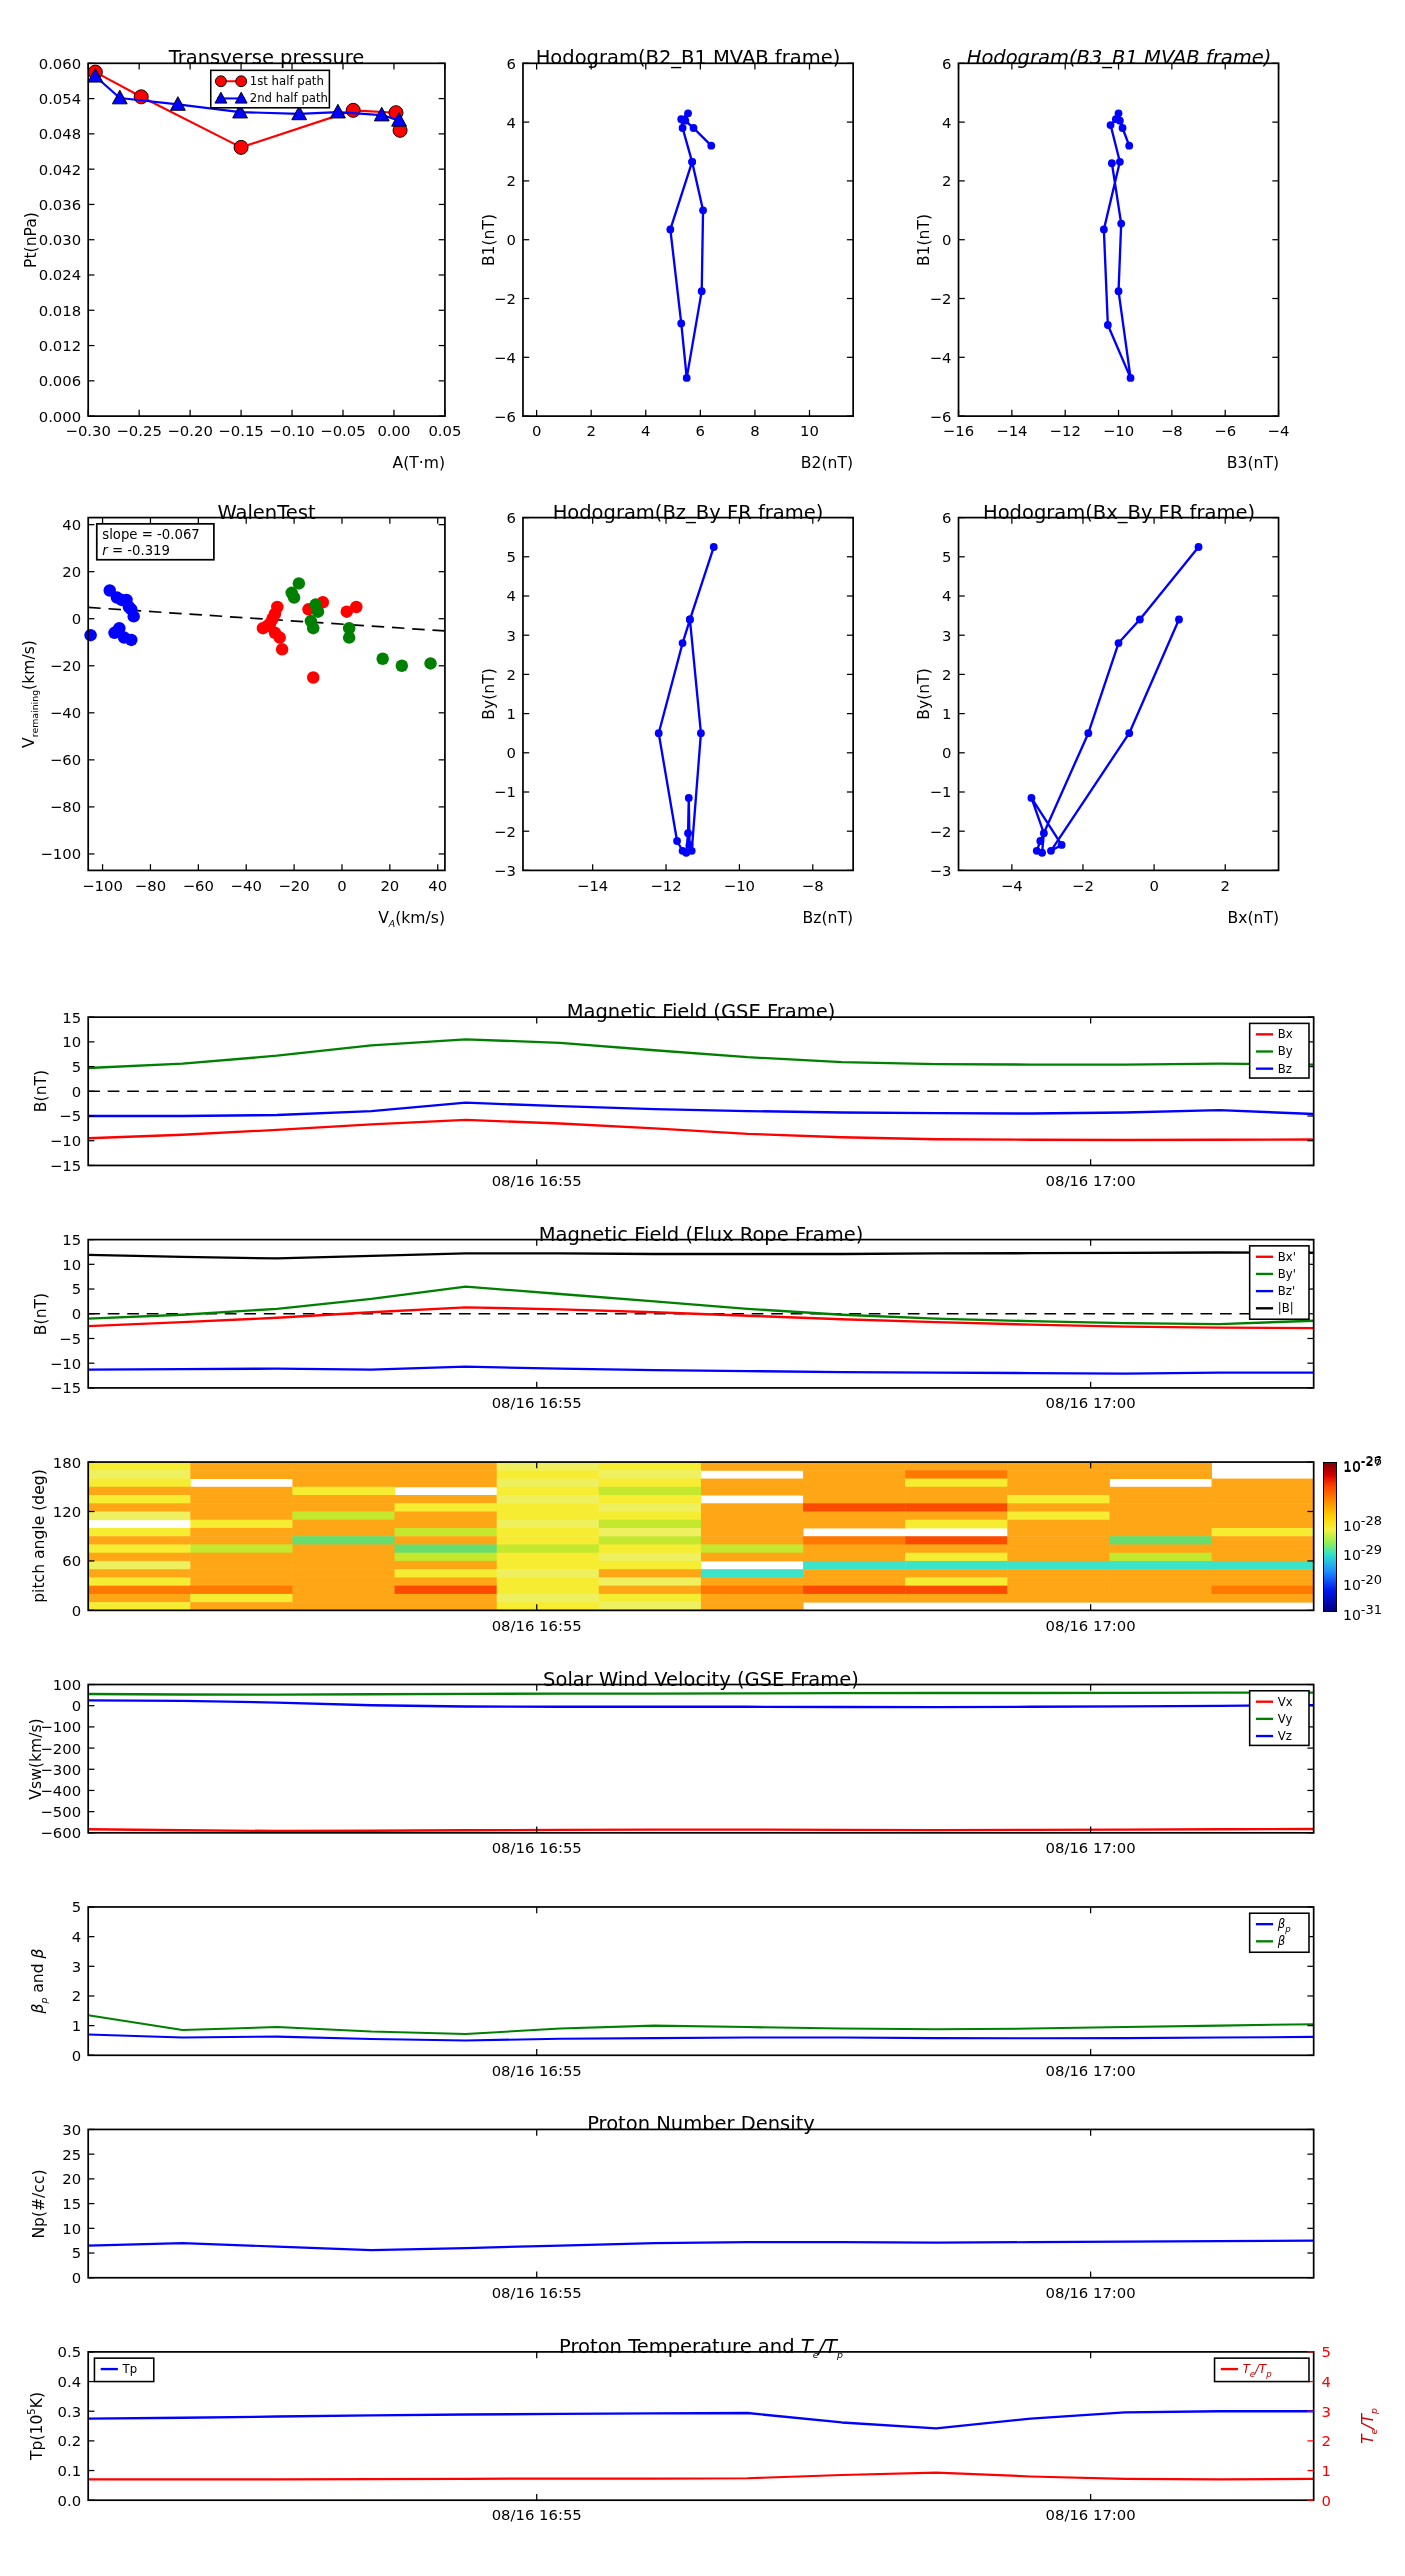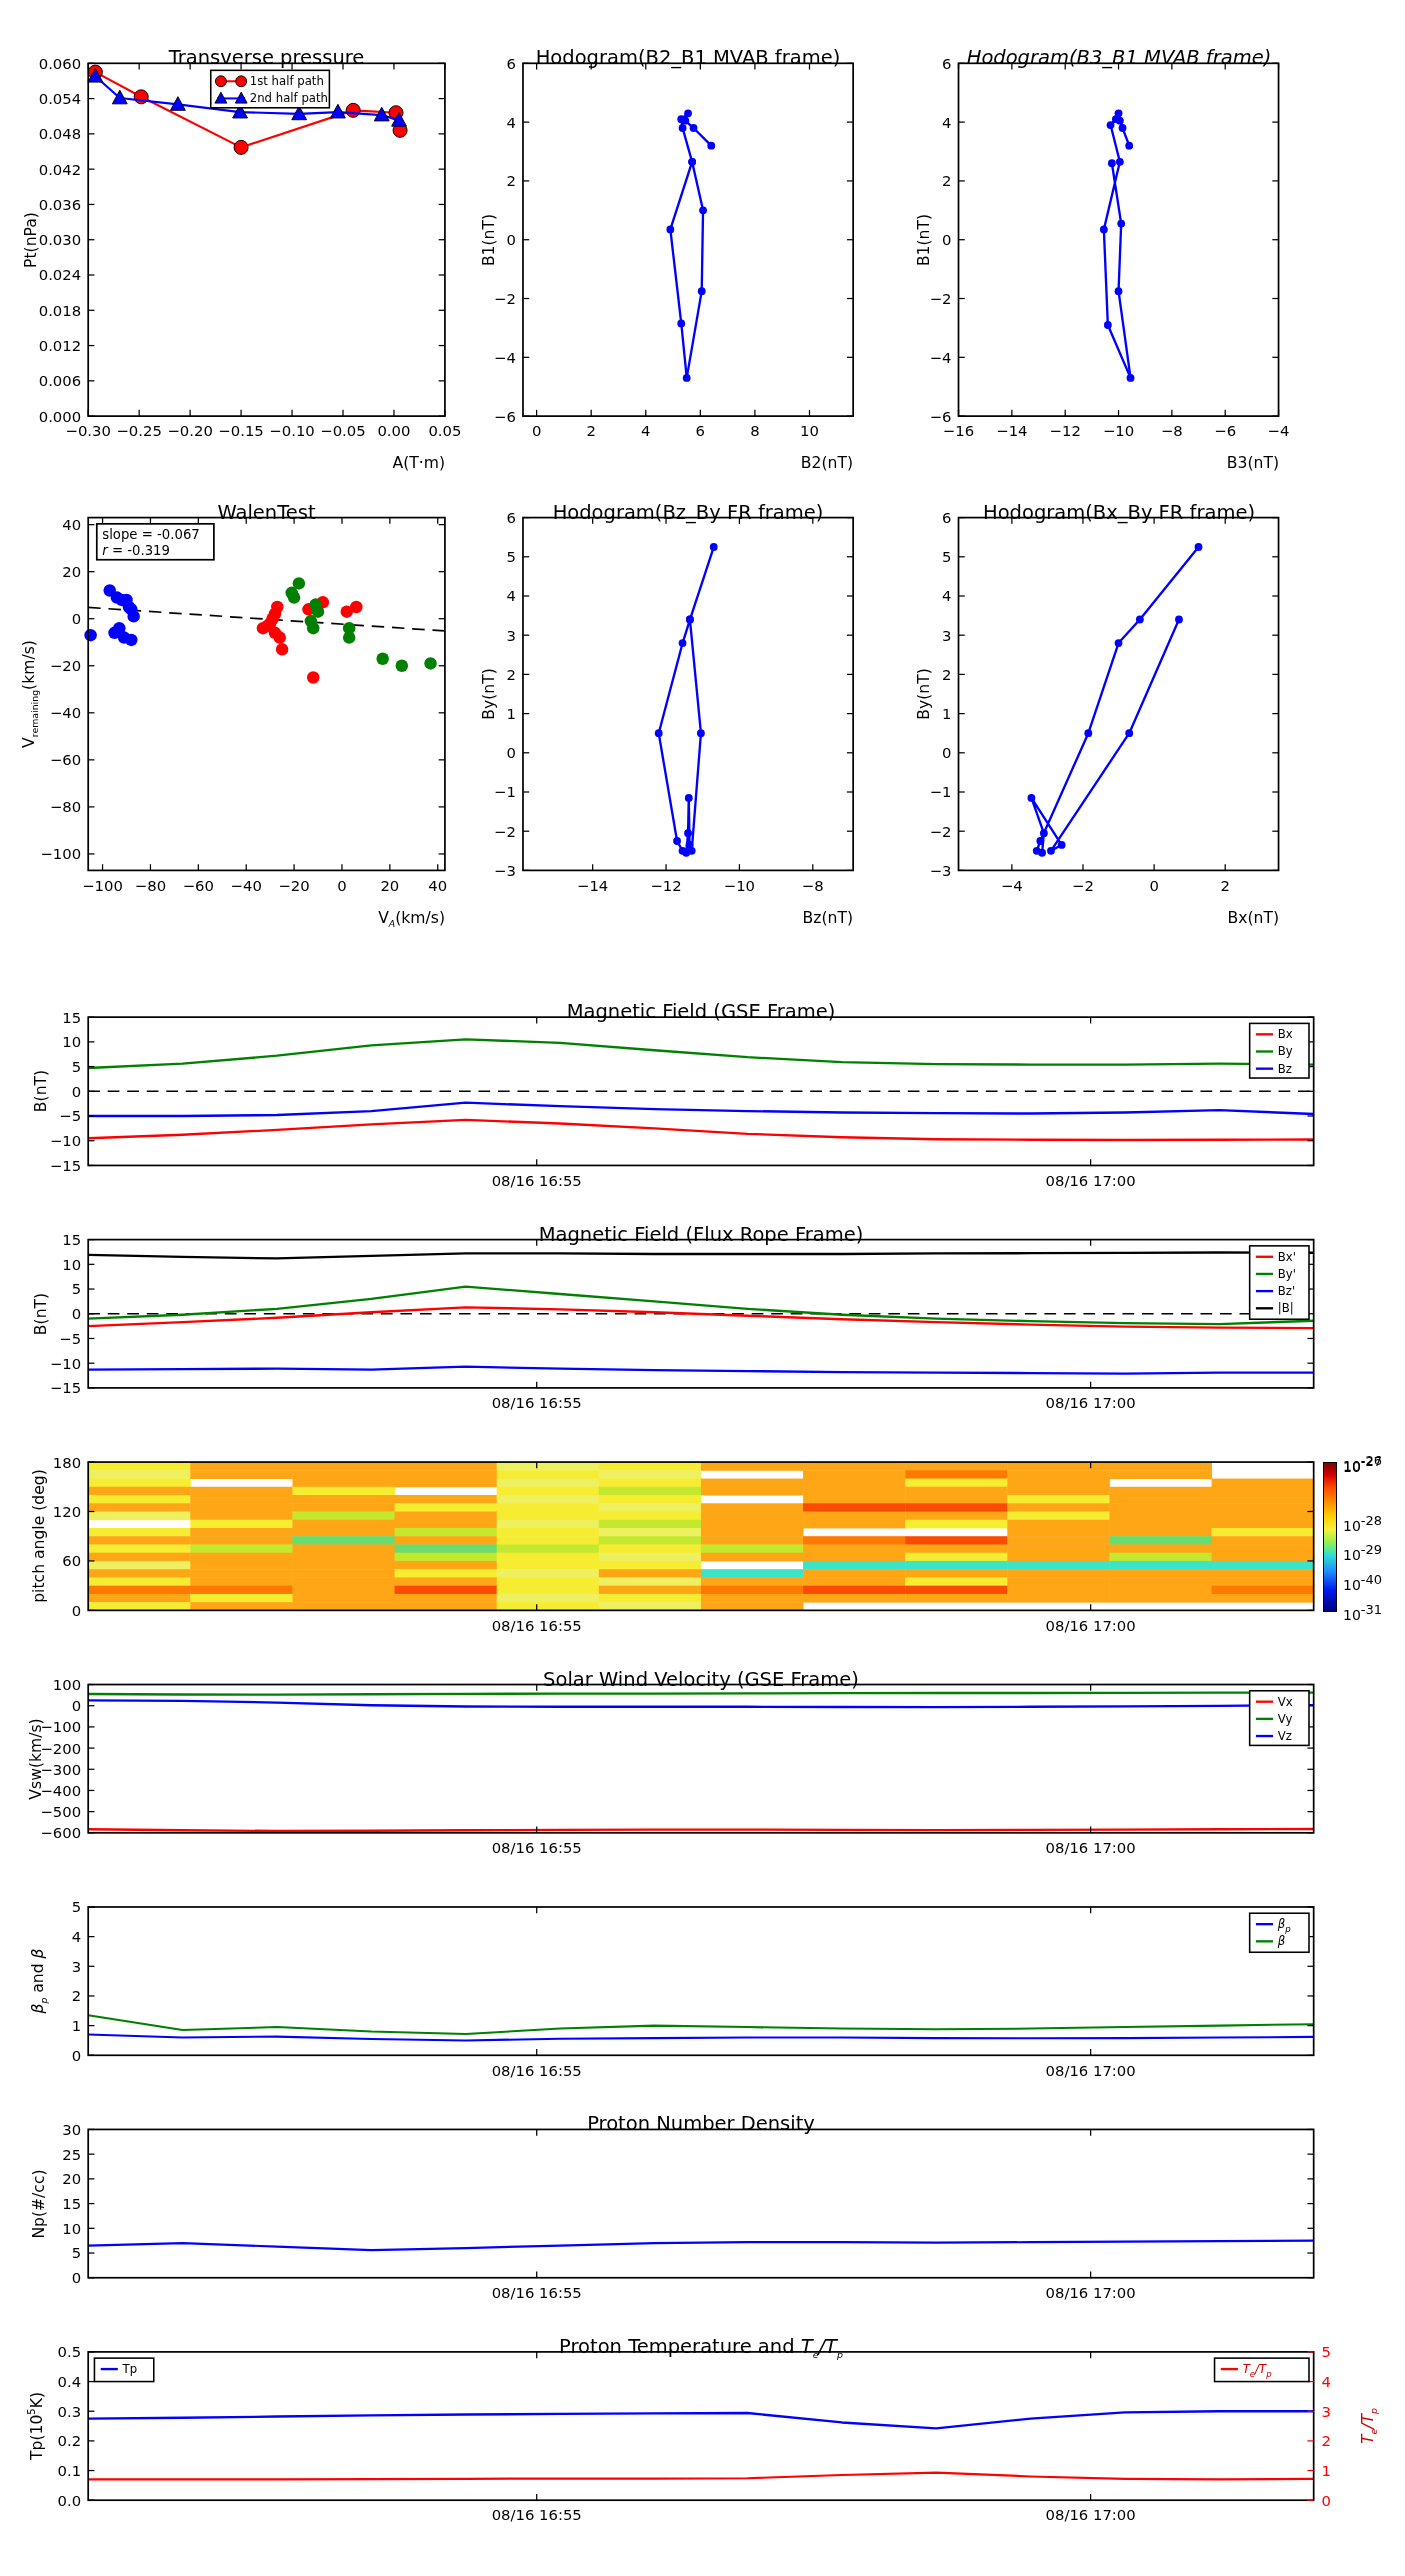--- a/index.html
+++ b/index.html
@@ -936,16 +936,16 @@
   </div>
   <div class="ylab red" style="left:1369px;top:2426px;">
     <span class="it">T</span><sub class="it">e</sub><span class="it">/T</span><sub class="it">p</sub>
   </div>
 
   <div class="cb" style="left:1323px;top:1462px;width:11.7px;height:148px;"></div>
   <div class="cbl" style="left:1343px;top:1453px;"><span>10</span><sup>-26</sup></div>
   <div class="cbl" style="left:1343px;top:1454px;"><span>10</span><sup>-27</sup></div>
   <div class="cbl" style="left:1343px;top:1513px;"><span>10</span><sup>-28</sup></div>
   <div class="cbl" style="left:1343px;top:1542px;"><span>10</span><sup>-29</sup></div>
-  <div class="cbl" style="left:1343px;top:1572px;"><span>10</span><sup>-40</sup></div>
+  <div class="cbl" style="left:1343px;top:1572px;"><span>10</span><sup>-20</sup></div>
   <div class="cbl" style="left:1343px;top:1602px;"><span>10</span><sup>-31</sup></div>
 </div>
 
 
 </body></html>

